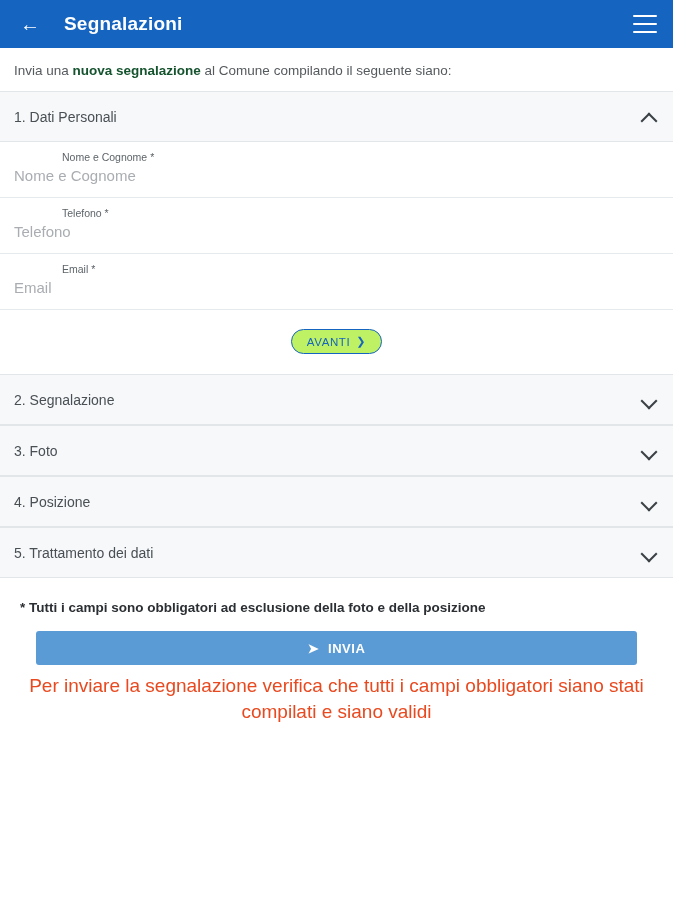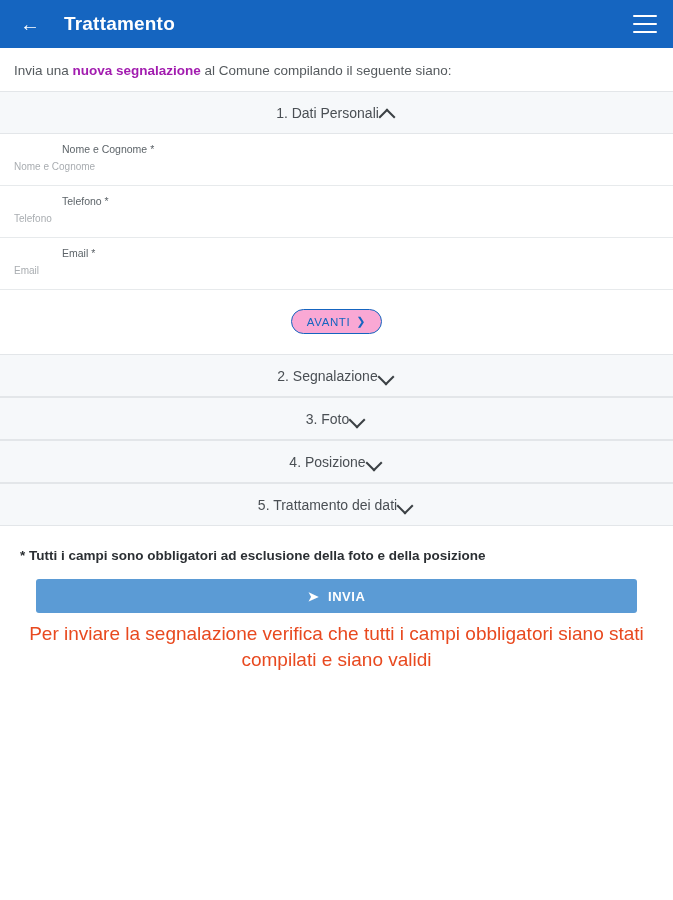--- a/index.html
+++ b/index.html
@@ -57,31 +57,31 @@
     border-radius: 1px;
   }
 
   
   .intro {
     padding: 15px 14px 13px 14px;
     font-size: 13.5px;
     color: #555a5e;
     background: #ffffff;
   }
-  .intro b { color: #a21caf; }
+  .intro b { color: #14532d; }
 
   
   .panel-header {
-    height: 43px;
+    height: 51px;
     background: #f6f8fa;
     border-top: 1px solid #e3e6e9;
     border-bottom: 1px solid #e3e6e9;
     display: flex;
     align-items: center;
-    justify-content: center;
+    justify-content: space-between;
     padding: 0 16px 0 14px;
     font-size: 14px;
     color: #4a4f54;
     cursor: pointer;
   }
   .panel-header.first { border-top: 1px solid #e3e6e9; }
   .chev {
     width: 16px;
     height: 16px;
     position: relative;
@@ -109,42 +109,42 @@
     border-bottom: 1px solid #e7eaec;
     padding: 9px 14px 7px 14px;
   }
   .field .flabel {
     font-size: 10.5px;
     color: #5d6469;
     margin-bottom: 1px;
     margin-left: 48px;
   }
   .field .finput {
-    font-size: 10px;
+    font-size: 15px;
     color: #a9adb1;
     padding: 3px 0 6px 0;
     background: transparent;
     border: none;
     outline: none;
     width: 100%;
     font-family: "Liberation Sans", sans-serif;
   }
   .field .finput::placeholder { color: #a9adb1; }
 
   
   .next-wrap {
     display: flex;
     justify-content: center;
     padding: 19px 0 20px 0;
     background: #ffffff;
   }
   .btn-next {
     border: 1px solid #1565c0;
     color: #1565c0;
-    background: #f9a8d4;
+    background: #bef264;
     border-radius: 16px;
     font-size: 11.5px;
     letter-spacing: .6px;
     padding: 5px 15px;
     display: inline-flex;
     align-items: center;
     gap: 6px;
     cursor: pointer;
     font-family: "Liberation Sans", sans-serif;
   }
@@ -192,21 +192,21 @@
   .spacer { flex: 1 1 auto; background: #ffffff; }
   .page { display: flex; flex-direction: column; min-height: 900px; }
 </style>
 </head>
 <body>
 
 <div class="page">
 
   <div class="appbar">
     <div class="back">←</div>
-    <div class="title">Trattamento</div>
+    <div class="title">Segnalazioni</div>
     <div class="menu">
       <span></span>
         <span></span>
         <span></span>
     </div>
   </div>
 
   <div class="intro">
     <span>Invia una </span><b>nuova segnalazione</b><span> al Comune compilando il seguente siano:</span>
   </div>

